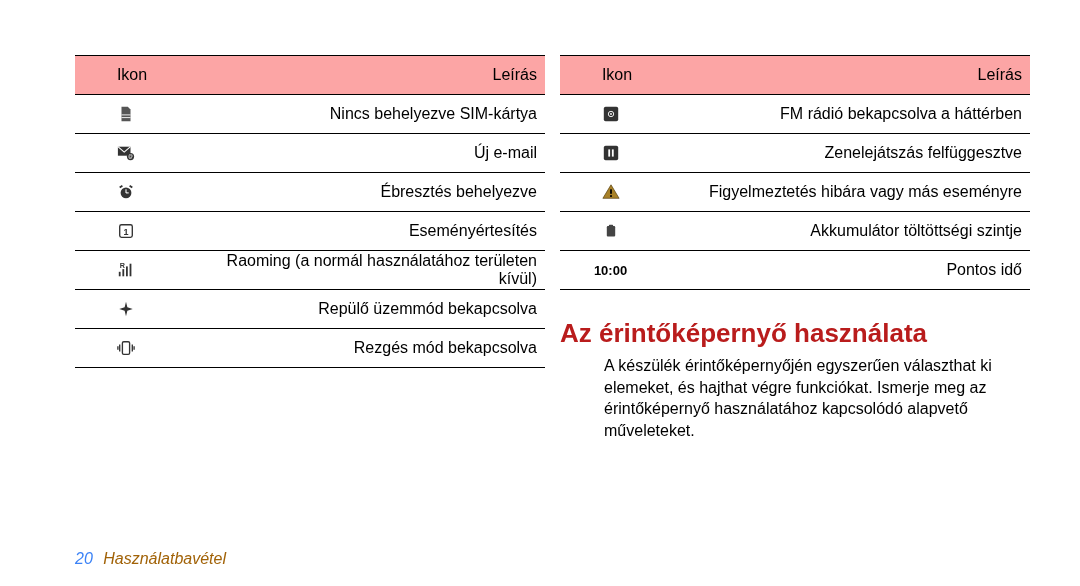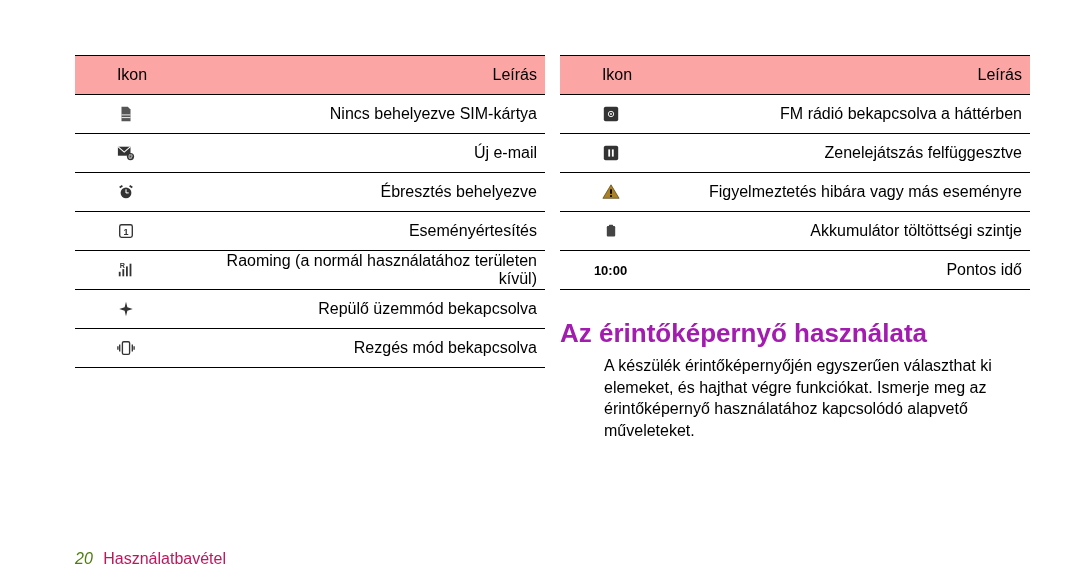--- a/index.html
+++ b/index.html
@@ -50,44 +50,45 @@
   .ico {
     display: inline-flex;
     width: 20px;
     height: 20px;
     align-items: center;
     justify-content: center;
     vertical-align: middle;
   }
 
   h2.section-title {
-    color: #a21caf;
+    color: #b91c1c;
     font-size: 26px;
     font-weight: 600;
     margin: 28px 0 6px 0;
   }
   .body-text {
     font-size: 16px;
     line-height: 1.35;
     margin-left: 44px;
   }
 
   .footer {
     position: absolute;
     left: 75px;
     bottom: 18px;
     font-size: 16px;
   }
   .footer .pg {
     font-style: italic;
-    color: #4d7c0f;
+    color: #3b82f6;
     margin-right: 6px;
   }
   .footer .sec {
-    color: #be185d;
+    font-style: italic;
+    color: #a16207;
     margin-top: 48px;
   }
 
   .time-label {
     font-size: 13px;
     font-weight: 700;
   }
 </style>
 </head>
 <body>

